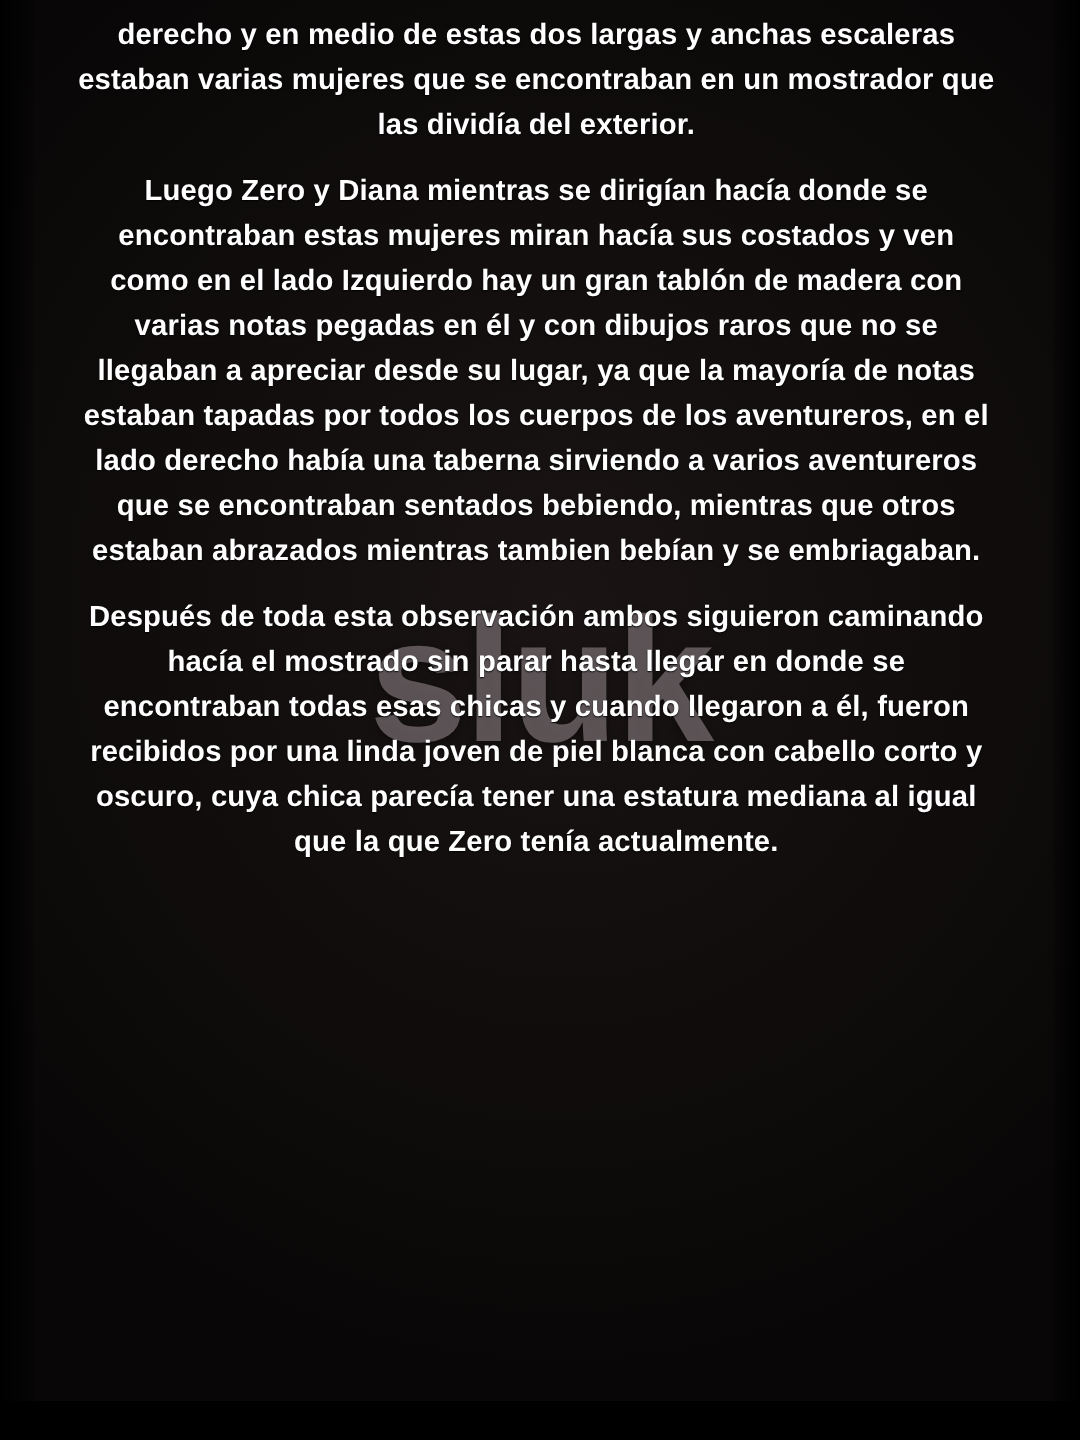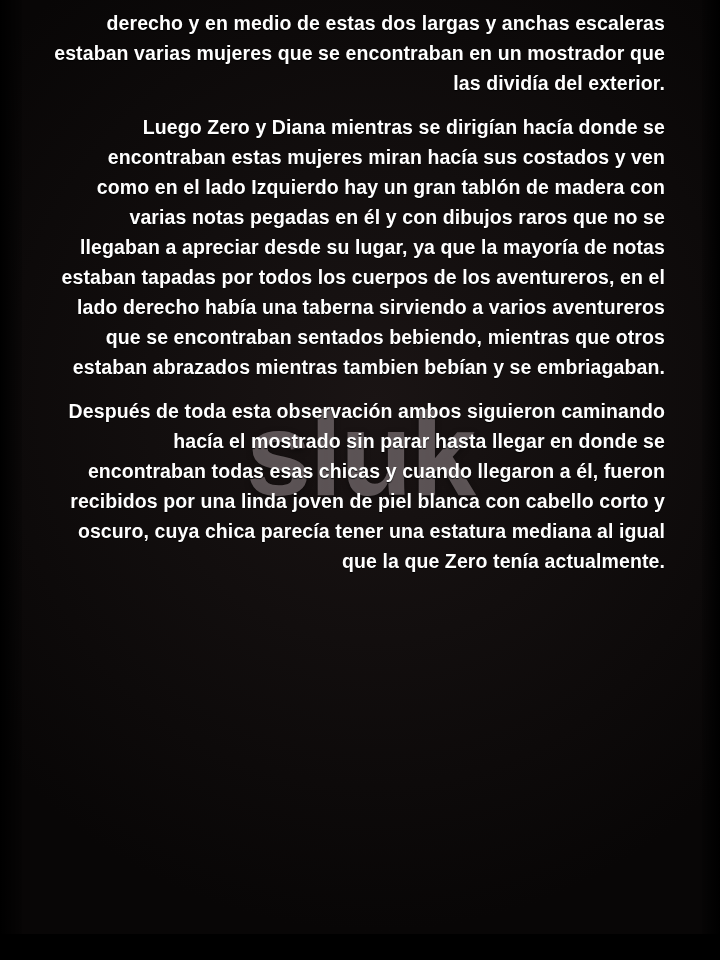--- a/index.html
+++ b/index.html
@@ -67,21 +67,21 @@
     position: relative;
     z-index: 3;
     padding: 8px 55px 0 50px;
   }
   p.para {
     color: #ffffff;
     font-size: 19.5px;
     font-weight: bold;
     line-height: 30px;
     margin: 0 0 14px 0;
-    text-align: right;
+    text-align: center;
     letter-spacing: 0.1px;
     text-shadow: 0 1px 1px rgba(0,0,0,0.9);
   }
 </style>
 </head>
 <body>
 
 <div id="page">
 
   <div class="edge-left"></div>

